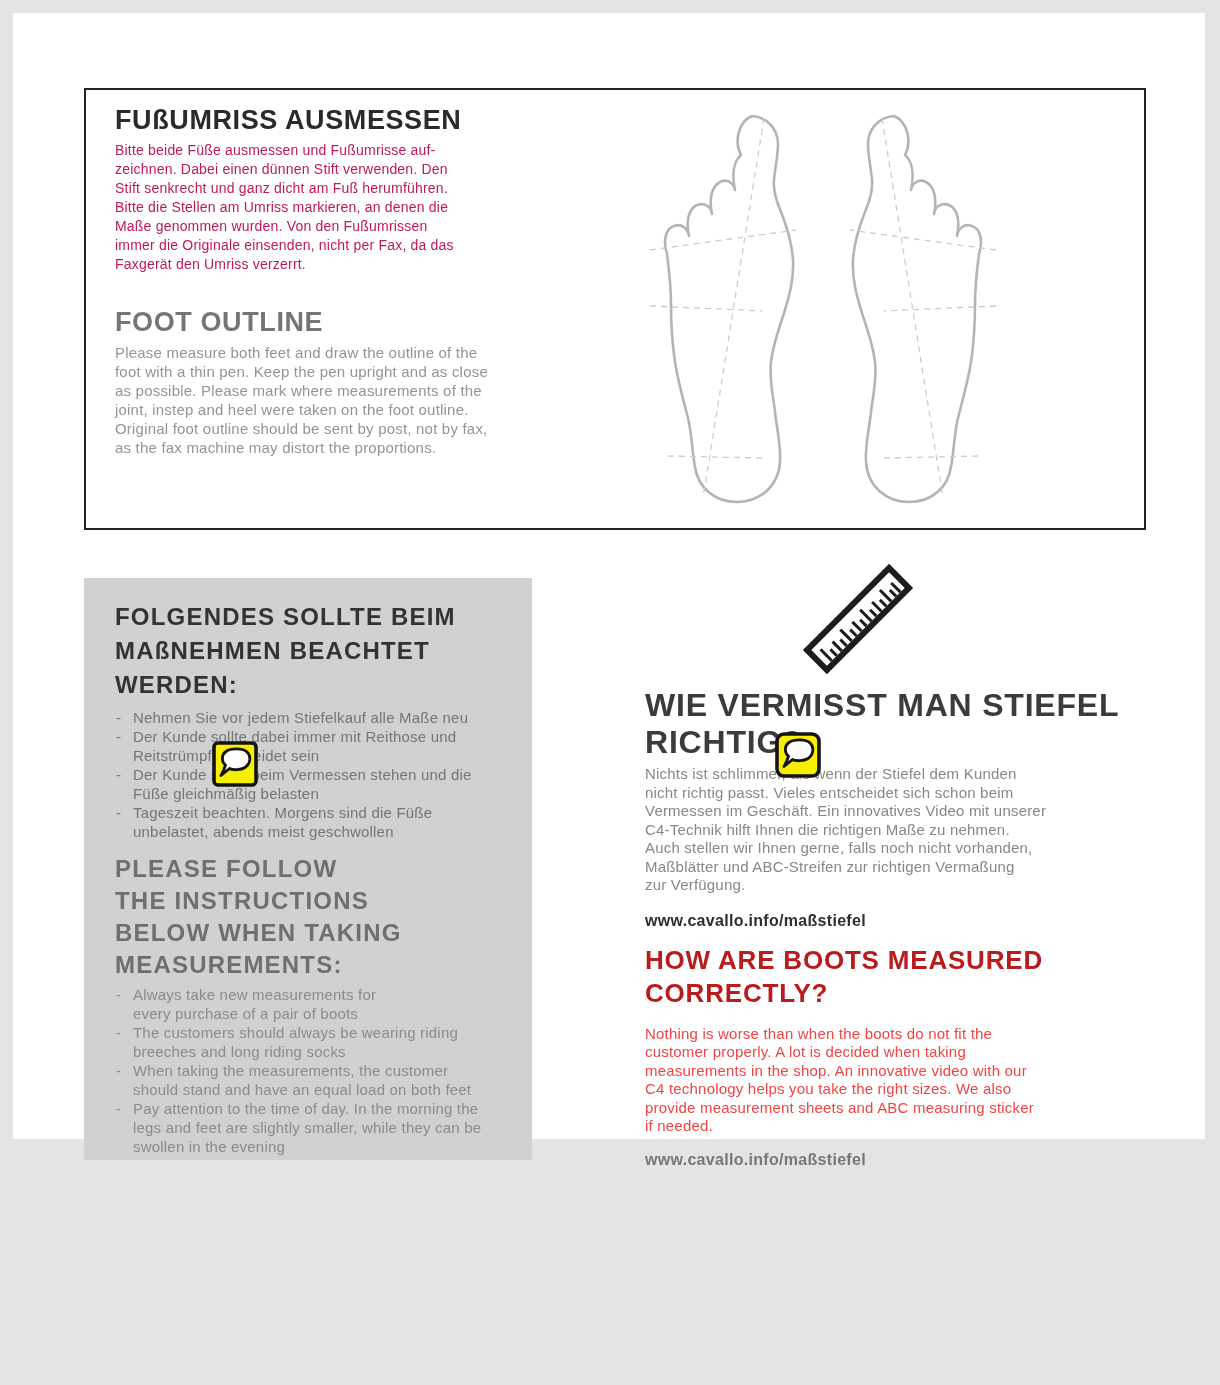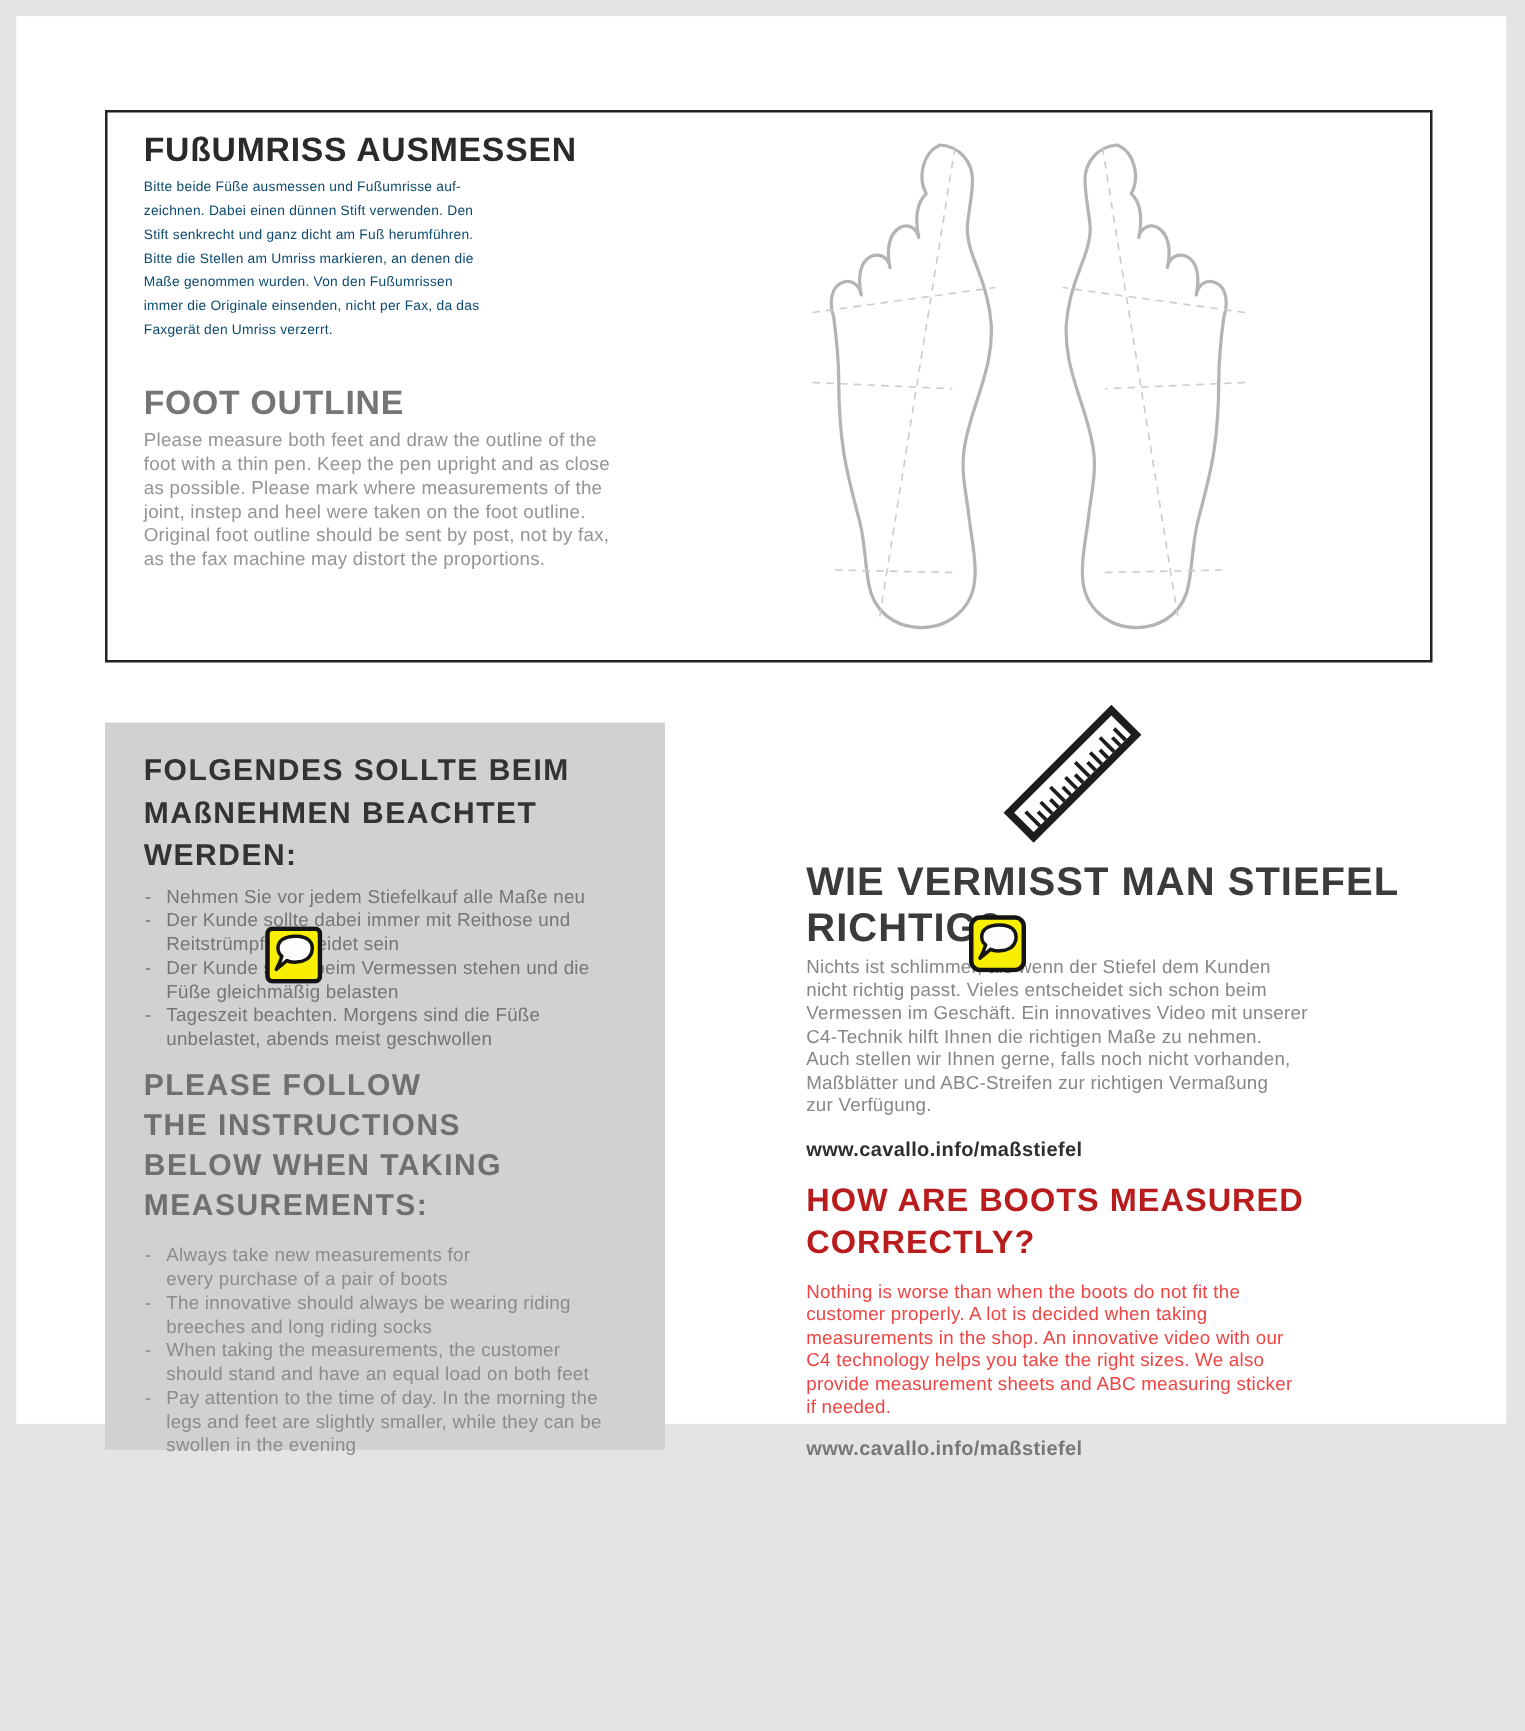--- a/index.html
+++ b/index.html
@@ -7,28 +7,28 @@
   .canvas{position:relative;width:1220px;height:1385px;background:#e4e4e4;overflow:hidden;}
   .paper{position:absolute;left:13px;top:13px;width:1192px;height:1126px;background:#ffffff;}
   .pl{white-space:pre-line;}
 
   
   .top-box{position:absolute;left:71px;top:75px;width:1062px;height:442px;border:2px solid #232323;box-sizing:border-box;background:#fff;}
   .tb-de{position:absolute;left:29px;top:14px;width:410px;}
   .tb-en{position:absolute;left:29px;top:216px;width:420px;}
   .h-dark{font-size:27px;font-weight:bold;color:#2b2a29;letter-spacing:.6px;margin:0 0 5px 0;line-height:32px;}
   .h-gray{font-size:27px;font-weight:bold;color:#757575;letter-spacing:.6px;margin:0 0 5px 0;line-height:32px;}
-  .body-de{font-size:11px;line-height:19px;color:#0c4a6e;letter-spacing:.2px;margin:0;}
+  .body-de{font-size:14px;line-height:19px;color:#be185d;letter-spacing:.2px;margin:0;}
   .body-en{font-size:15px;line-height:19px;color:#949494;letter-spacing:.2px;margin:0;}
   .feet{position:absolute;left:556px;top:20px;display:flex;gap:42px;}
 
   
   .gray-box{position:absolute;left:71px;top:565px;width:448px;height:582px;background:#d1d1d1;box-sizing:border-box;padding:22px 16px 0 31px;}
   .gb-h-dark{font-size:24px;font-weight:bold;color:#333333;letter-spacing:1.2px;line-height:34px;margin:0;}
-  .gb-h-gray{font-size:24px;font-weight:bold;color:#6f6f6f;letter-spacing:1.2px;line-height:32px;margin:12px 0 14px 0;}
+  .gb-h-gray{font-size:24px;font-weight:bold;color:#6f6f6f;letter-spacing:1.2px;line-height:32px;margin:12px 0 4px 0;}
   ul.checks{list-style:none;margin:6px 0 0 0;padding:0;}
   ul.checks li{position:relative;padding-left:18px;font-size:15px;line-height:19px;letter-spacing:.2px;}
   ul.checks li::before{content:"-";position:absolute;left:1px;top:0;}
   ul.de-checks li{color:#757575;}
   ul.en-checks{margin-top:4px;}
   ul.en-checks li{color:#8b8b8b;}
 
   
   .ruler-wrap{position:absolute;left:795px;top:556px;width:100px;height:100px;}
   .ruler-rot{position:absolute;left:-12px;top:32px;transform:rotate(-45deg);transform-origin:62px 18px;}
@@ -138,21 +138,21 @@
         <li class="pl">Tageszeit beachten. Morgens sind die Füße
 unbelastet, abends meist geschwollen</li>
       </ul>
       <h2 class="gb-h-gray pl">PLEASE FOLLOW
 THE INSTRUCTIONS
 BELOW WHEN TAKING
 MEASUREMENTS:</h2>
       <ul class="checks en-checks">
         <li class="pl">Always take new measurements for
 every purchase of a pair of boots</li>
-        <li class="pl">The innovative should always be wearing riding
+        <li class="pl">The customers should always be wearing riding
 breeches and long riding socks</li>
         <li class="pl">When taking the measurements, the customer
 should stand and have an equal load on both feet</li>
         <li class="pl">Pay attention to the time of day. In the morning the
 legs and feet are slightly smaller, while they can be
 swollen in the evening</li>
       </ul>
 
       <div class="bubble bubble-1">
         <svg width="46" height="46" viewBox="0 0 46 46">

